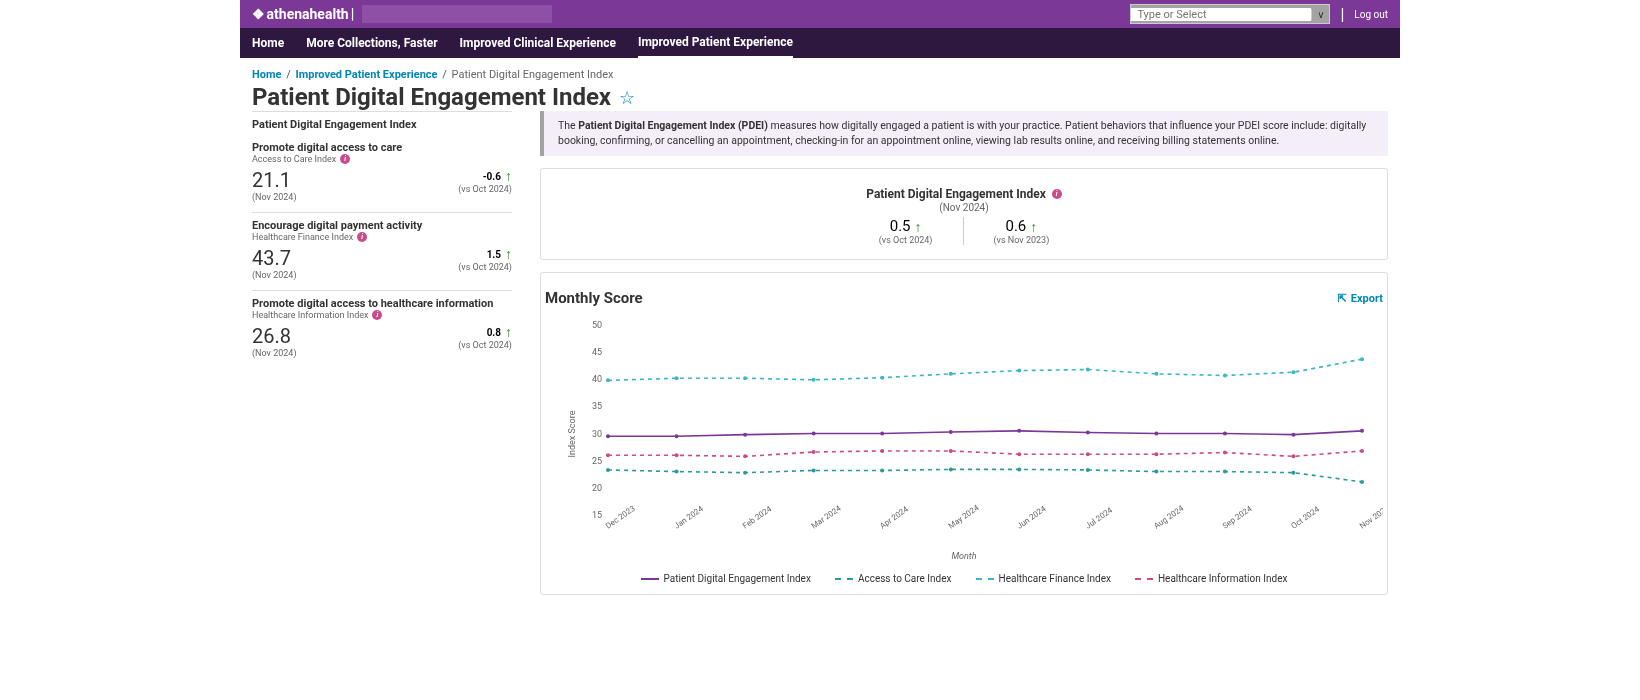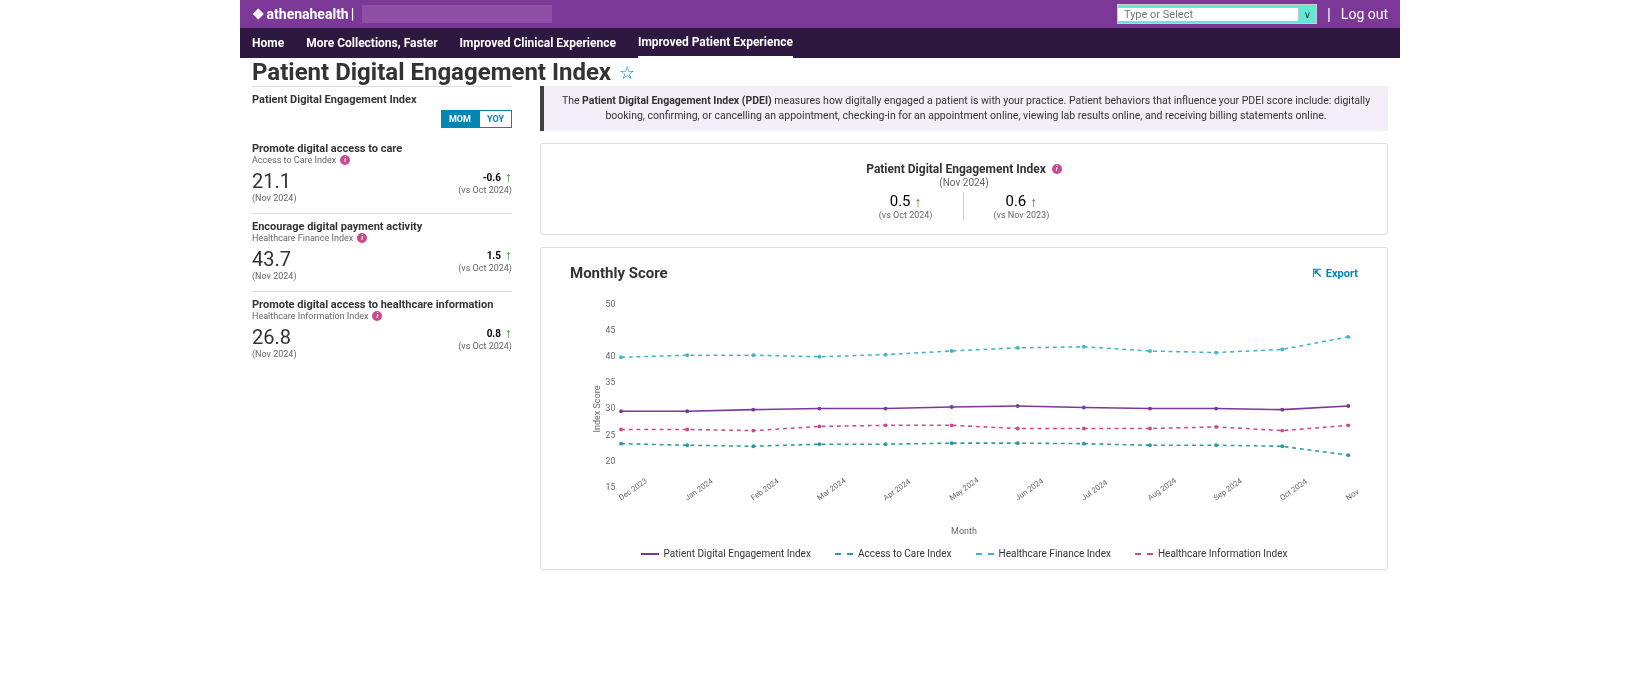--- a/index.html
+++ b/index.html
@@ -5,25 +5,25 @@
 * { margin:0; padding:0; box-sizing:border-box; font-family:-apple-system,BlinkMacSystemFont,"Segoe UI",Roboto,sans-serif; }
 body { background:#fff; width:1640px; height:700px; overflow:hidden; }
 .page-wrap { width:1160px; margin:0 auto; position:relative; }
 
 
 .topbar { background:#7b3896; height:28px; display:flex; align-items:center; padding:0 12px; }
 .logo { color:#fff; font-weight:bold; font-size:14px; display:flex; align-items:center; }
 .logo-mark { margin-right:2px; font-size:14px; }
 .top-search { margin-left:8px; background:#8d50a6; border:none; height:18px; width:190px; padding:0 6px; }
 .topbar-right { margin-left:auto; display:flex; align-items:center; gap:10px; }
-.type-select { background:#5eead4; border:1px solid #ccc; height:20px; width:200px; display:flex; align-items:center; }
+.type-select { background:#a3a3a3; border:1px solid #ccc; height:20px; width:200px; display:flex; align-items:center; }
 .type-select input { border:none; outline:none; flex:1; padding:0 6px; font-size:11px; color:#666; }
 .type-select .dd { width:18px; border-left:1px solid #ccc; text-align:center; font-size:10px; color:#333; }
 .divider-v { color:#fff; }
-.logout { color:#fff; font-size:14px; cursor:pointer; }
+.logout { color:#fff; font-size:10px; cursor:pointer; }
 
 
 .subnav { background:#2e1840; height:30px; display:flex; align-items:center; padding:0 12px; gap:22px; }
 .subnav a { color:#fff; font-size:12px; font-weight:bold; text-decoration:none; padding:7px 0; }
 .subnav a.active { border-bottom:2px solid #fff; }
 
 
 .breadcrumb { padding:10px 12px 2px; font-size:11px; }
 .breadcrumb a { color:#0086b3; text-decoration:none; font-weight:bold; }
 .breadcrumb .sep { color:#555; padding:0 2px; }
@@ -50,43 +50,43 @@
 .info-dot { width:10px; height:10px; border-radius:50%; background:#c94b8c; color:#fff; font-size:7px; display:inline-flex; align-items:center; justify-content:center; font-weight:bold; font-style:italic; }
 .metric-row { display:flex; align-items:flex-start; margin-top:4px; }
 .metric-val { font-size:20px; color:#333; }
 .metric-period { font-size:9px; color:#666; }
 .metric-change { margin-left:auto; display:flex; flex-direction:column; align-items:flex-end; }
 .metric-change-row { display:flex; align-items:center; gap:4px; font-size:10px; font-weight:bold; }
 .arrow-up { color:#2e8b2e; font-size:14px; }
 .metric-vs { font-size:9px; color:#666; }
 
 .main { flex:1; }
-.banner { background:#f3eef7; border-left:4px solid #404040; padding:8px 14px; font-size:10.5px; color:#333; margin-bottom:12px; line-height:1.4;text-align:center; }
+.banner { background:#f3eef7; border-left:4px solid #a3a3a3; padding:8px 14px; font-size:10.5px; color:#333; margin-bottom:12px; line-height:1.4; }
 .banner b { font-weight:bold; }
 
 .card { border:1px solid #ddd; border-radius:3px; padding:14px; margin-bottom:12px; }
 .kpi { text-align:center; }
 .kpi-h { font-size:12px; font-weight:bold; color:#333; display:inline-flex; align-items:center; gap:6px; }
 .kpi-val { font-size:28px; color:#333; }
 .kpi-period { font-size:10px; color:#666; }
 .kpi-changes { display:flex; justify-content:center; gap:30px; margin-top:4px; }
 .kpi-ch { text-align:center; }
 .kpi-ch-row { display:flex; align-items:flex-end; justify-content:center; gap:4px; font-size:15px; }
 .kpi-ch .vs { font-size:9px; color:#666; }
 .kpi-divider { border-left:1px solid #ccc; }
 
-.chart-card { border:1px solid #ddd; border-radius:3px; padding:16px 29px 10px; }
+.chart-card { border:1px solid #ddd; border-radius:3px; padding:16px 4px 10px; }
 .chart-head { display:flex; align-items:center; }
 .chart-title { font-size:15px; font-weight:bold; color:#333; }
 .export { margin-left:auto; color:#0086b3; font-size:11px; font-weight:bold; display:flex; align-items:center; gap:4px; cursor:pointer; }
 
 .chart-area { position:relative; height:230px; margin:12px 0 0 26px; }
 .ylabel { position:absolute; left:-22px; top:50%; transform:translateY(-50%) rotate(-90deg); font-size:9px; color:#666; white-space:nowrap; }
 svg.plot { width:100%; height:100%; }
-.xlabel { text-align:center; font-size:9px; color:#666; margin-top:2px; }
+.xlabel { text-align:center; font-size:9px; color:#666; margin-top:2px;font-style:italic; }
 .legend { display:flex; justify-content:center; gap:24px; margin-top:12px; font-size:10px; color:#333; }
 .legend-item { display:flex; align-items:center; gap:5px; }
 .lg-line { width:18px; height:0; border-top:2px solid; }
 .lg-dash { width:18px; height:0; border-top:2px dashed; }
 </style>
 </head>
 <body>
 
 <div class="page-wrap">
 
@@ -107,33 +107,36 @@
     </div>
   </div>
 
   <div class="subnav">
     <a>Home</a>
     <a>More Collections, Faster</a>
     <a>Improved Clinical Experience</a>
     <a class="active">Improved Patient Experience</a>
   </div>
 
+  <div class="breadcrumb">
+    <a>Home</a>
+    <span class="sep">/</span>
+    <a>Improved Patient Experience</a>
+    <span class="sep">/</span>
+    <span class="cur">Patient Digital Engagement Index</span>
+  </div>
 
   <div class="title-row">
     <h1>Patient Digital Engagement Index</h1>
     <span class="star">☆</span>
   </div>
 
   <div class="content">
     <div class="sidebar">
       <div class="sb-title">Patient Digital Engagement Index</div>
-      <div class="toggle">
-        <div class="on">MOM</div>
-        <div class="off">YOY</div>
-      </div>
       <div id="metrics">
           <div class="metric">
     <div class="metric-title">Promote digital access to care</div>
     <div class="metric-sub">Access to Care Index <span class="info-dot">i</span></div>
     <div class="metric-row">
       <div>
         <div class="metric-val">21.1</div>
         <div class="metric-period">(Nov 2024)</div>
       </div>
       <div class="metric-change">

